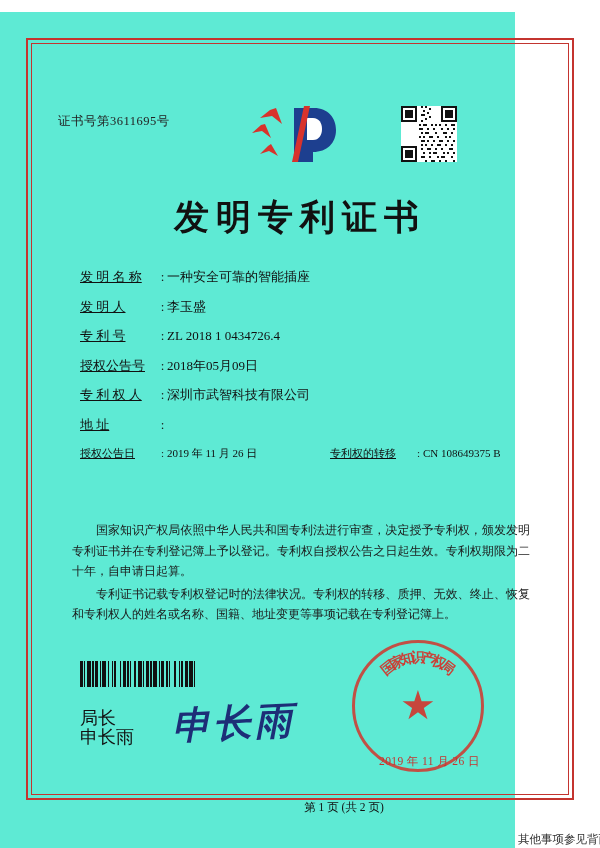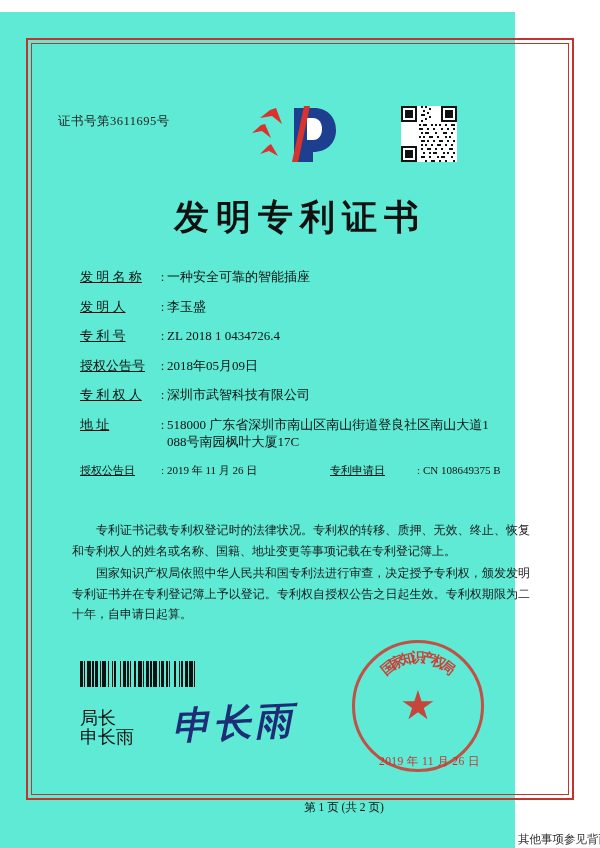--- a/index.html
+++ b/index.html
@@ -407,44 +407,40 @@
 
     <div class="field-row">
       <div class="field-label">专 利 权 人</div>
       <div class="field-colon">:</div>
       <div class="field-value">深圳市武智科技有限公司</div>
     </div>
 
     <div class="field-row">
       <div class="field-label">地        址</div>
       <div class="field-colon">:</div>
-      <div class="field-value">
-        <span class="line1">518000 广东省深圳市南山区南山街道登良社区南山大道1</span>
-        <span class="line2">088号南园枫叶大厦17C</span>
-      </div>
     </div>
 
     <div class="dual-row">
       <div class="dual-left">
         <div class="field-label">授权公告日</div>
         <div class="field-colon">:</div>
         <div class="field-value">2019 年 11 月 26 日</div>
       </div>
       <div class="dual-right">
-        <div class="field-label">专利申请日</div>
+        <div class="field-label">专利权的转移</div>
         <div class="field-colon">:</div>
         <div class="field-value">CN 108649375 B</div>
       </div>
     </div>
 
   </div>
 
   <div class="paragraphs">
+    <p>国家知识产权局依照中华人民共和国专利法进行审查，决定授予专利权，颁发发明专利证书并在专利登记簿上予以登记。专利权自授权公告之日起生效。专利权期限为二十年，自申请日起算。</p>
     <p>专利证书记载专利权登记时的法律状况。专利权的转移、质押、无效、终止、恢复和专利权人的姓名或名称、国籍、地址变更等事项记载在专利登记簿上。</p>
-    <p>国家知识产权局依照中华人民共和国专利法进行审查，决定授予专利权，颁发发明专利证书并在专利登记簿上予以登记。专利权自授权公告之日起生效。专利权期限为二十年，自申请日起算。</p>
   </div>
 
   <div class="barcode"><i style="width:3px"></i><i style="width:1px;background:transparent"></i><i style="width:1px"></i><i style="width:2px;background:transparent"></i><i style="width:4px"></i><i style="width:1px;background:transparent"></i><i style="width:2px"></i><i style="width:1px;background:transparent"></i><i style="width:3px"></i><i style="width:2px;background:transparent"></i><i style="width:1px"></i><i style="width:1px;background:transparent"></i><i style="width:4px"></i><i style="width:2px;background:transparent"></i><i style="width:1px"></i><i style="width:3px;background:transparent"></i><i style="width:1px"></i><i style="width:1px;background:transparent"></i><i style="width:2px"></i><i style="width:4px;background:transparent"></i><i style="width:1px"></i><i style="width:2px;background:transparent"></i><i style="width:3px"></i><i style="width:1px;background:transparent"></i><i style="width:2px"></i><i style="width:1px;background:transparent"></i><i style="width:1px"></i><i style="width:3px;background:transparent"></i><i style="width:2px"></i><i style="width:2px;background:transparent"></i><i style="width:4px"></i><i style="width:1px;background:transparent"></i><i style="width:1px"></i><i style="width:2px;background:transparent"></i><i style="width:3px"></i><i style="width:1px;background:transparent"></i><i style="width:2px"></i><i style="width:1px;background:transparent"></i><i style="width:4px"></i><i style="width:2px;background:transparent"></i><i style="width:1px"></i><i style="width:1px;background:transparent"></i><i style="width:3px"></i><i style="width:2px;background:transparent"></i><i style="width:2px"></i><i style="width:1px;background:transparent"></i><i style="width:1px"></i><i style="width:4px;background:transparent"></i><i style="width:2px"></i><i style="width:3px;background:transparent"></i><i style="width:1px"></i><i style="width:1px;background:transparent"></i><i style="width:2px"></i><i style="width:2px;background:transparent"></i><i style="width:3px"></i><i style="width:1px;background:transparent"></i><i style="width:4px"></i><i style="width:1px;background:transparent"></i><i style="width:1px"></i><i style="width:2px;background:transparent"></i></div>
 
   <div class="director">
     <div>局长</div>
     <div>申长雨</div>
   </div>
 
   <div class="signature">申长雨</div>

